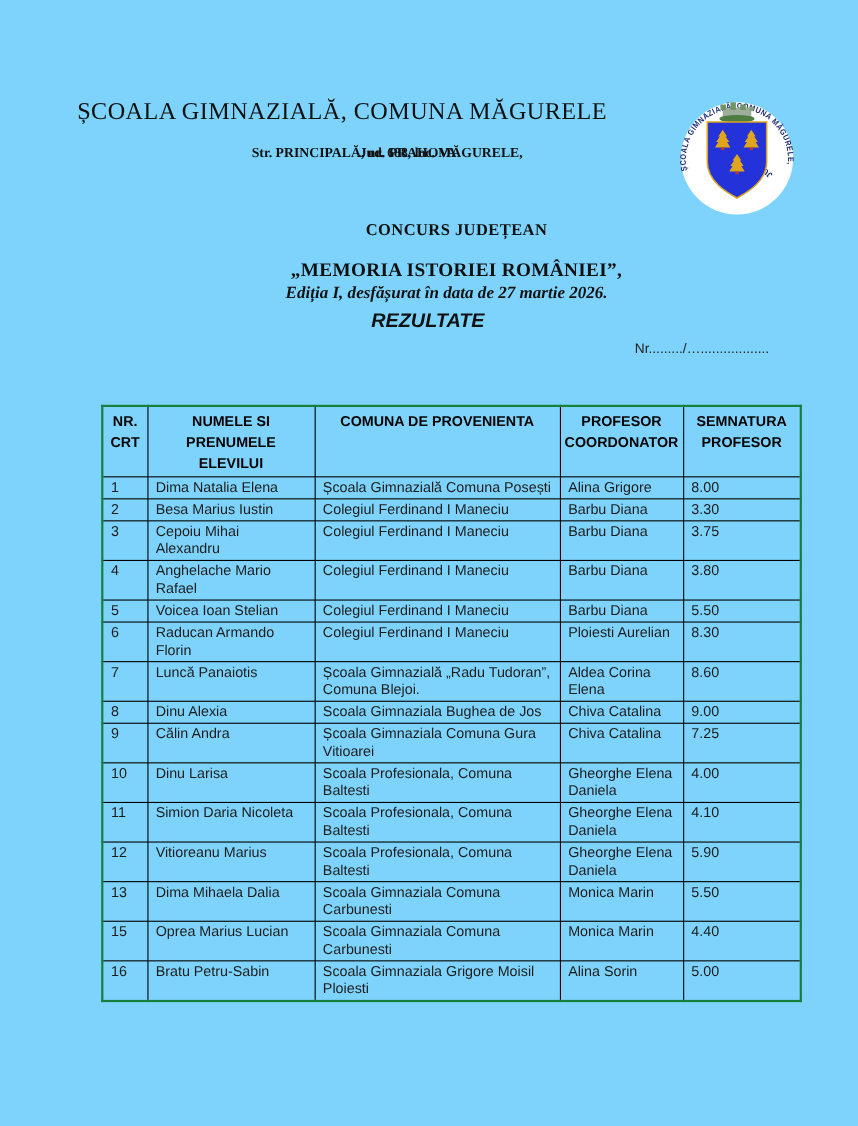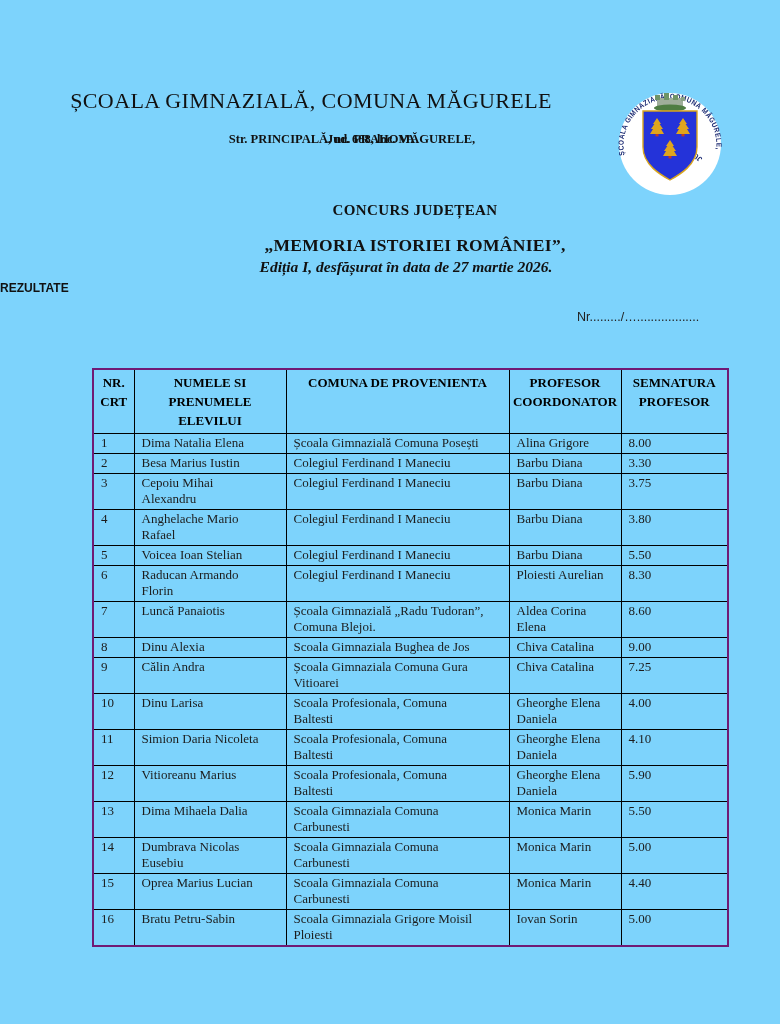--- a/index.html
+++ b/index.html
@@ -30,33 +30,33 @@
   }
   .contest-name{
     position:absolute;top:235px;left:0;width:830px;text-align:center;
     font-size:17.5px;font-weight:bold;letter-spacing:.3px;color:#111;
   }
   .edition-line{
     position:absolute;top:258px;left:0;width:812px;text-align:center;
     font-size:15.5px;font-weight:bold;font-style:italic;color:#111;
   }
   .results-label{
-    position:absolute;top:281px;left:0;width:778px;
-    font-family:"Liberation Sans",sans-serif;font-size:12px;font-weight:bold;color:#111;
+    position:absolute;top:281px;left:0;width:778px;text-align:center;
+    font-family:"Liberation Sans",sans-serif;font-size:18px;font-weight:bold;color:#111;font-style:italic;
   }
   .nr-line{
     position:absolute;top:310px;left:577px;
     font-family:"Liberation Sans",sans-serif;font-size:12.5px;color:#222;
   }
   
   table.results{
     position:absolute;top:368px;left:92px;width:635px;
     border-collapse:collapse;table-layout:fixed;
-    font-family:Liberation Serif, serif;color:#1c1c1c;
-    border:2px solid #701a75;
+    font-family:Liberation Sans, sans-serif;color:#1c1c1c;
+    border:2px solid #15803d;
   }
   table.results th,table.results td{
     border:1px solid #000;vertical-align:top;white-space:pre-line;
     overflow:hidden;
   }
   table.results th{
     font-size:13px;font-weight:bold;text-align:center;
     line-height:19px;padding:3px 2px;color:#000;
   }
   table.results td{
@@ -233,40 +233,31 @@
         </tr>
         <tr>
           <td class="c-nr">13</td>
           <td class="c-name">Dima Mihaela Dalia</td>
           <td class="c-school">Scoala Gimnaziala Comuna
 Carbunesti</td>
           <td class="c-professor">Monica Marin</td>
           <td class="c-score">5.50</td>
         </tr>
         <tr>
-          <td class="c-nr">14</td>
-          <td class="c-name">Dumbrava Nicolas
-Eusebiu</td>
-          <td class="c-school">Scoala Gimnaziala Comuna
-Carbunesti</td>
-          <td class="c-professor">Monica Marin</td>
-          <td class="c-score">5.00</td>
-        </tr>
-        <tr>
           <td class="c-nr">15</td>
           <td class="c-name">Oprea Marius Lucian</td>
           <td class="c-school">Scoala Gimnaziala Comuna
 Carbunesti</td>
           <td class="c-professor">Monica Marin</td>
           <td class="c-score">4.40</td>
         </tr>
         <tr>
           <td class="c-nr">16</td>
           <td class="c-name">Bratu Petru-Sabin</td>
           <td class="c-school">Scoala Gimnaziala Grigore Moisil
 Ploiesti</td>
-          <td class="c-professor">Iovan Sorin</td>
+          <td class="c-professor">Alina Sorin</td>
           <td class="c-score">5.00</td>
         </tr>
       </tbody>
   </table>
 
 </div>
 
 </body></html>

